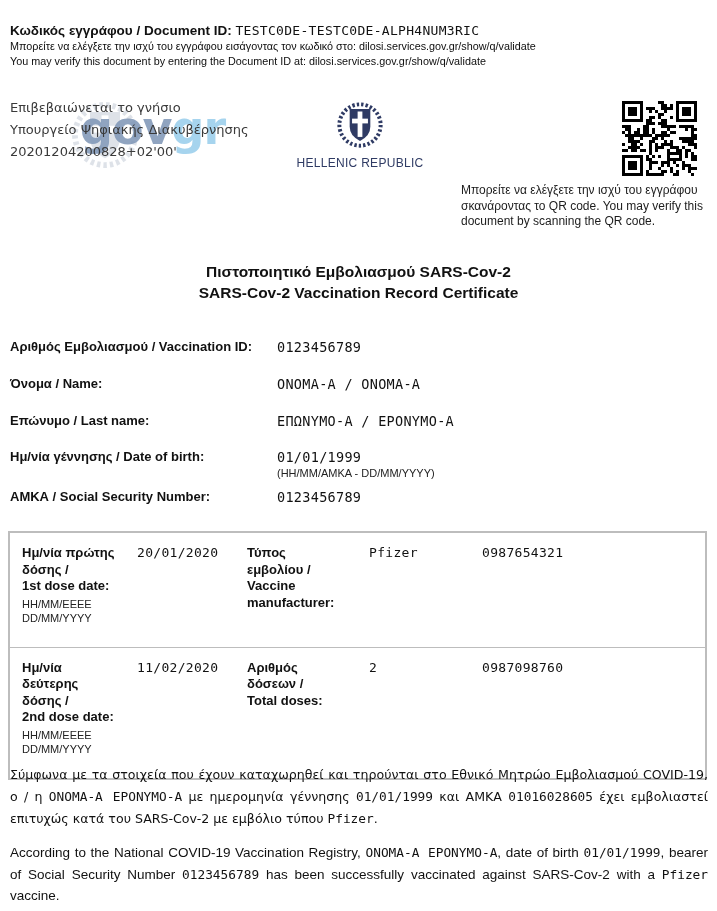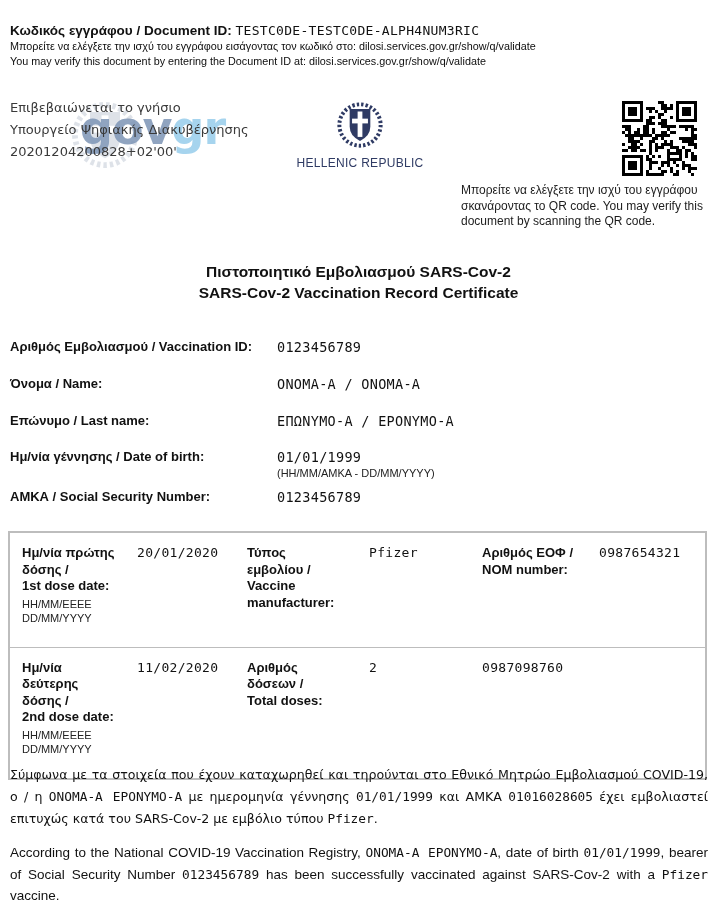--- a/index.html
+++ b/index.html
@@ -365,22 +365,20 @@
 1st dose date:</div>
         <div class="tsub pre">ΗΗ/ΜΜ/ΕΕΕΕ
 DD/MM/YYYY</div>
       </div>
       <div class="tvalue mono">20/01/2020</div>
       <div class="tlabel pre">Τύπος
 εμβολίου /
 Vaccine
 manufacturer:</div>
       <div class="tvalue mono">Pfizer</div>
-      <div class="tlabel pre">Αριθμός ΕΟΦ /
-ΝΟΜ number:</div>
       <div class="tvalue mono">0987654321</div>
     </div>
     <div class="trow second">
       <div>
         <div class="tlabel pre">Ημ/νία
 δεύτερης
 δόσης /
 2nd dose date:</div>
         <div class="tsub pre">ΗΗ/ΜΜ/ΕΕΕΕ
 DD/MM/YYYY</div>

